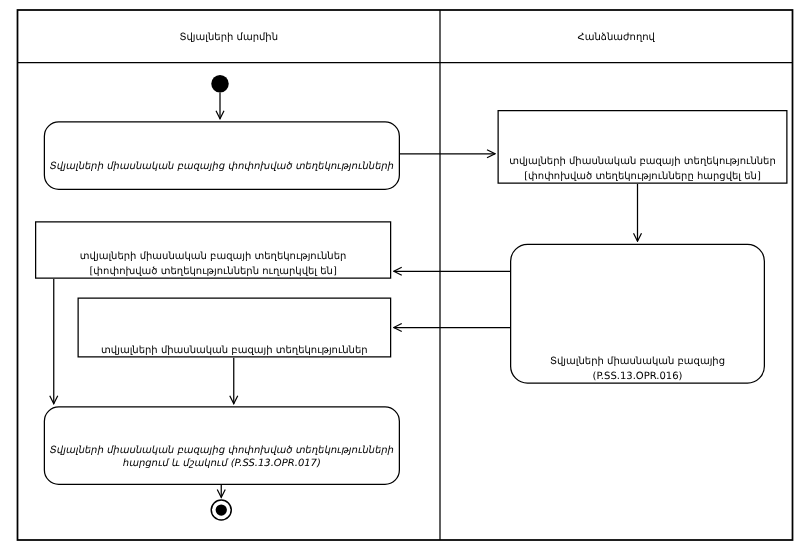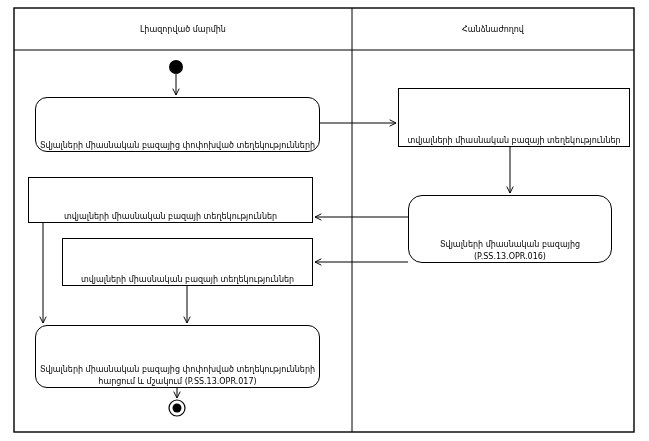--- a/index.html
+++ b/index.html
@@ -44,25 +44,25 @@
     align-items: center;
     justify-content: flex-end;
     font-size: 8px;
     line-height: 11.5px;
     color: #000;
     text-align: center;
     z-index: 1;
   }
   .node .ln { white-space: nowrap; }
   .rounded { border-radius: 12px; }
-  .top-align { justify-content: flex-end; padding-top: 17px; }
+  .top-align { justify-content: center; padding-top: 17px; font-style: italic; }
 
   
   .node-a { left: 35px;  top: 97px;  width: 285px; height: 55px; }
-  .node-c { left: 408px; top: 195px; width: 204px; height: 68px; border-radius: 14px; }
+  .node-c { left: 408px; top: 195px; width: 204px; height: 112px; border-radius: 14px; }
   .node-f { left: 35px;  top: 325px; width: 285px; height: 63px; }
   
   .node-b { left: 398px; top: 88px;  width: 232px; height: 59px; }
   .node-d { left: 28px;  top: 177px; width: 285px; height: 46px; }
   .node-e { left: 62px;  top: 238px; width: 251px; height: 48px; }
 </style>
 </head>
 <body>
 
 <div class="canvas">
@@ -86,41 +86,43 @@
     <line x1="320" y1="123" x2="396" y2="123" stroke="#000" stroke-width="1" marker-end="url(#arrow)"></line>
     <line x1="510" y1="147" x2="510" y2="193" stroke="#000" stroke-width="1" marker-end="url(#arrow)"></line>
     <line x1="408" y1="217" x2="315" y2="217" stroke="#000" stroke-width="1" marker-end="url(#arrow)"></line>
     <line x1="408" y1="262" x2="315" y2="262" stroke="#000" stroke-width="1" marker-end="url(#arrow)"></line>
     <line x1="43" y1="223" x2="43" y2="323" stroke="#000" stroke-width="1" marker-end="url(#arrow)"></line>
     <line x1="187" y1="286" x2="187" y2="323" stroke="#000" stroke-width="1" marker-end="url(#arrow)"></line>
     <line x1="177" y1="388" x2="177" y2="398" stroke="#000" stroke-width="1" marker-end="url(#arrow)"></line>
   </svg>
 
   <div class="lane-title left">
-    <span>Լիազորված մարմին</span>
+    <span>Տվյալների մարմին</span>
   </div>
   <div class="lane-title right">
     <span>Հանձնաժողով</span>
   </div>
 
   <div class="node rounded top-align node-a">
     <div class="ln">Տվյալների միասնական բազայից փոփոխված տեղեկությունների</div>
   </div>
 
   <div class="node node-b">
     <div class="ln">տվյալների միասնական բազայի տեղեկություններ</div>
+    <div class="ln">[փոփոխված տեղեկությունները հարցվել են]</div>
   </div>
 
   <div class="node rounded node-c">
     <div class="ln">Տվյալների միասնական բազայից</div>
     <div class="ln">(P.SS.13.OPR.016)</div>
   </div>
 
   <div class="node node-d">
     <div class="ln">տվյալների միասնական բազայի տեղեկություններ</div>
+    <div class="ln">[փոփոխված տեղեկություններն ուղարկվել են]</div>
   </div>
 
   <div class="node node-e">
     <div class="ln">տվյալների միասնական բազայի տեղեկություններ</div>
   </div>
 
   <div class="node rounded top-align node-f">
     <div class="ln">Տվյալների միասնական բազայից փոփոխված տեղեկությունների</div>
     <div class="ln">հարցում և մշակում (P.SS.13.OPR.017)</div>
   </div>

